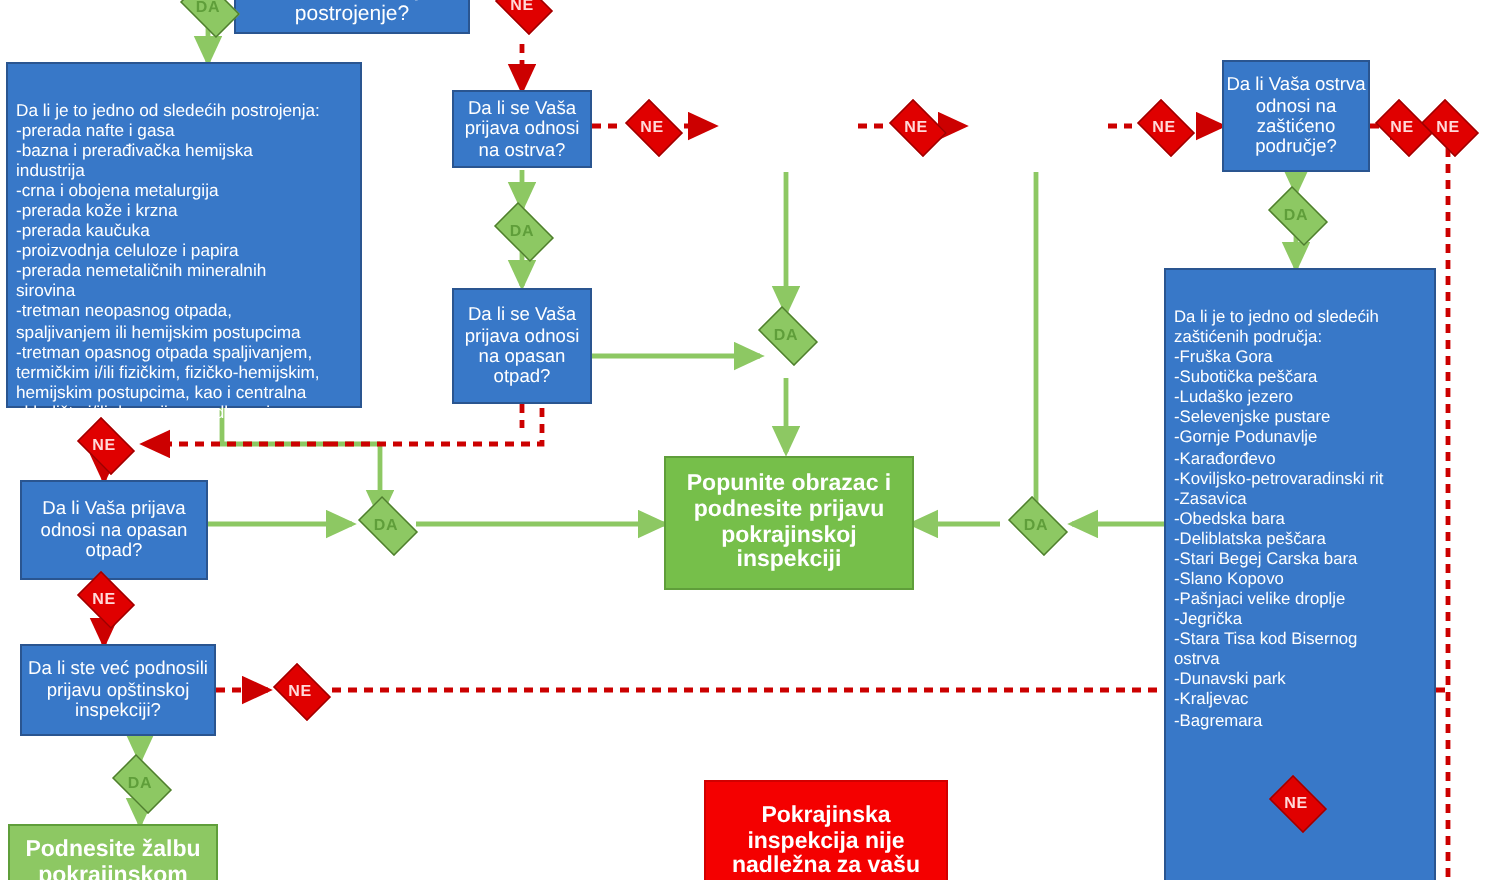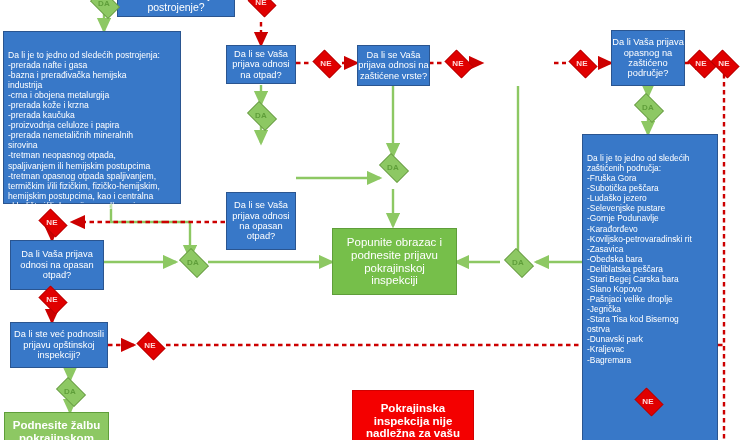--- a/index.html
+++ b/index.html
@@ -10,21 +10,21 @@
   
   #wires{position:absolute;left:0;top:0;width:752px;height:440px;}
 
   
   .node{position:absolute;box-sizing:border-box;color:#ffffff;
         display:flex;align-items:center;justify-content:center;
         text-align:center;line-height:1.12;}
   .q{background:#3878c8;border:1px solid #2a5590;font-size:9.3px;}
   .q.listbox{align-items:flex-start;justify-content:flex-start;text-align:left;
              padding:18px 3px 2px 4px;line-height:1.17;white-space:pre-line;font-size:8.6px;}
-  .term-green{background:#76bf4a;border:1px solid #5f9e3a;font-weight:normal;font-size:11.5px;}
+  .term-green{background:#76bf4a;border:1px solid #5f9e3a;font-weight:bold;font-size:11.5px;}
   .term-green2{background:#8dc863;border:1px solid #5f9e3a;font-weight:bold;font-size:11.5px;}
   .term-red{background:#f40000;border:1px solid #d10000;font-weight:bold;font-size:11.5px;}
 
   
   .pip{position:absolute;display:flex;align-items:center;justify-content:center;
        font-size:8px;font-weight:bold;letter-spacing:.3px;}
   .pip .dia{position:absolute;left:0;top:0;width:100%;height:100%;
             transform:rotate(45deg) scale(.705);}
   .pip .lbl{position:relative;z-index:2;}
   .pip-da{width:34px;height:22px;color:#5f9e3a;}
@@ -128,34 +128,31 @@
 -tretman neopasnog otpada,
 spaljivanjem ili hemijskim postupcima
 -tretman opasnog otpada spaljivanjem,
 termičkim i/ili fizičkim, fizičko-hemijskim,
 hemijskim postupcima, kao i centralna
 skladišta i/ili deponije za odlaganje
 opasnog otpad</div>
 
   <div class="node q" style="left:226px;top:45px;width:70px;height:39px;">Da li se Vaša
 prijava odnosi
-na otpad?</div>
-
-  <div class="node q" style="left:226px;top:144px;width:70px;height:58px;margin-top:48px;">Da li se Vaša
+na ostrva?</div>
+
+  <div class="node q" style="left:226px;top:144px;width:70px;height:58px;">Da li se Vaša
 prijava odnosi
 na opasan
 otpad?</div>
 
-  <div class="node q" style="left:357px;top:45px;width:73px;height:41px;">Da li se Vaša
-prijava odnosi na
-zaštićene vrste?</div>
 
 
   <div class="node q" style="left:611px;top:30px;width:74px;height:56px;">Da li Vaša
-prijava opasnog
+ostrva odnosi
 na zaštićeno
 područje?</div>
 
   <div class="node q listbox" style="left:582px;top:134px;width:136px;height:308px;font-size:8.4px;line-height:1.2;">Da li je to jedno od sledećih
 zaštićenih područja:
 -Fruška Gora
 -Subotička peščara
 -Ludaško jezero
 -Selevenjske pustare
 -Gornje Podunavlje

